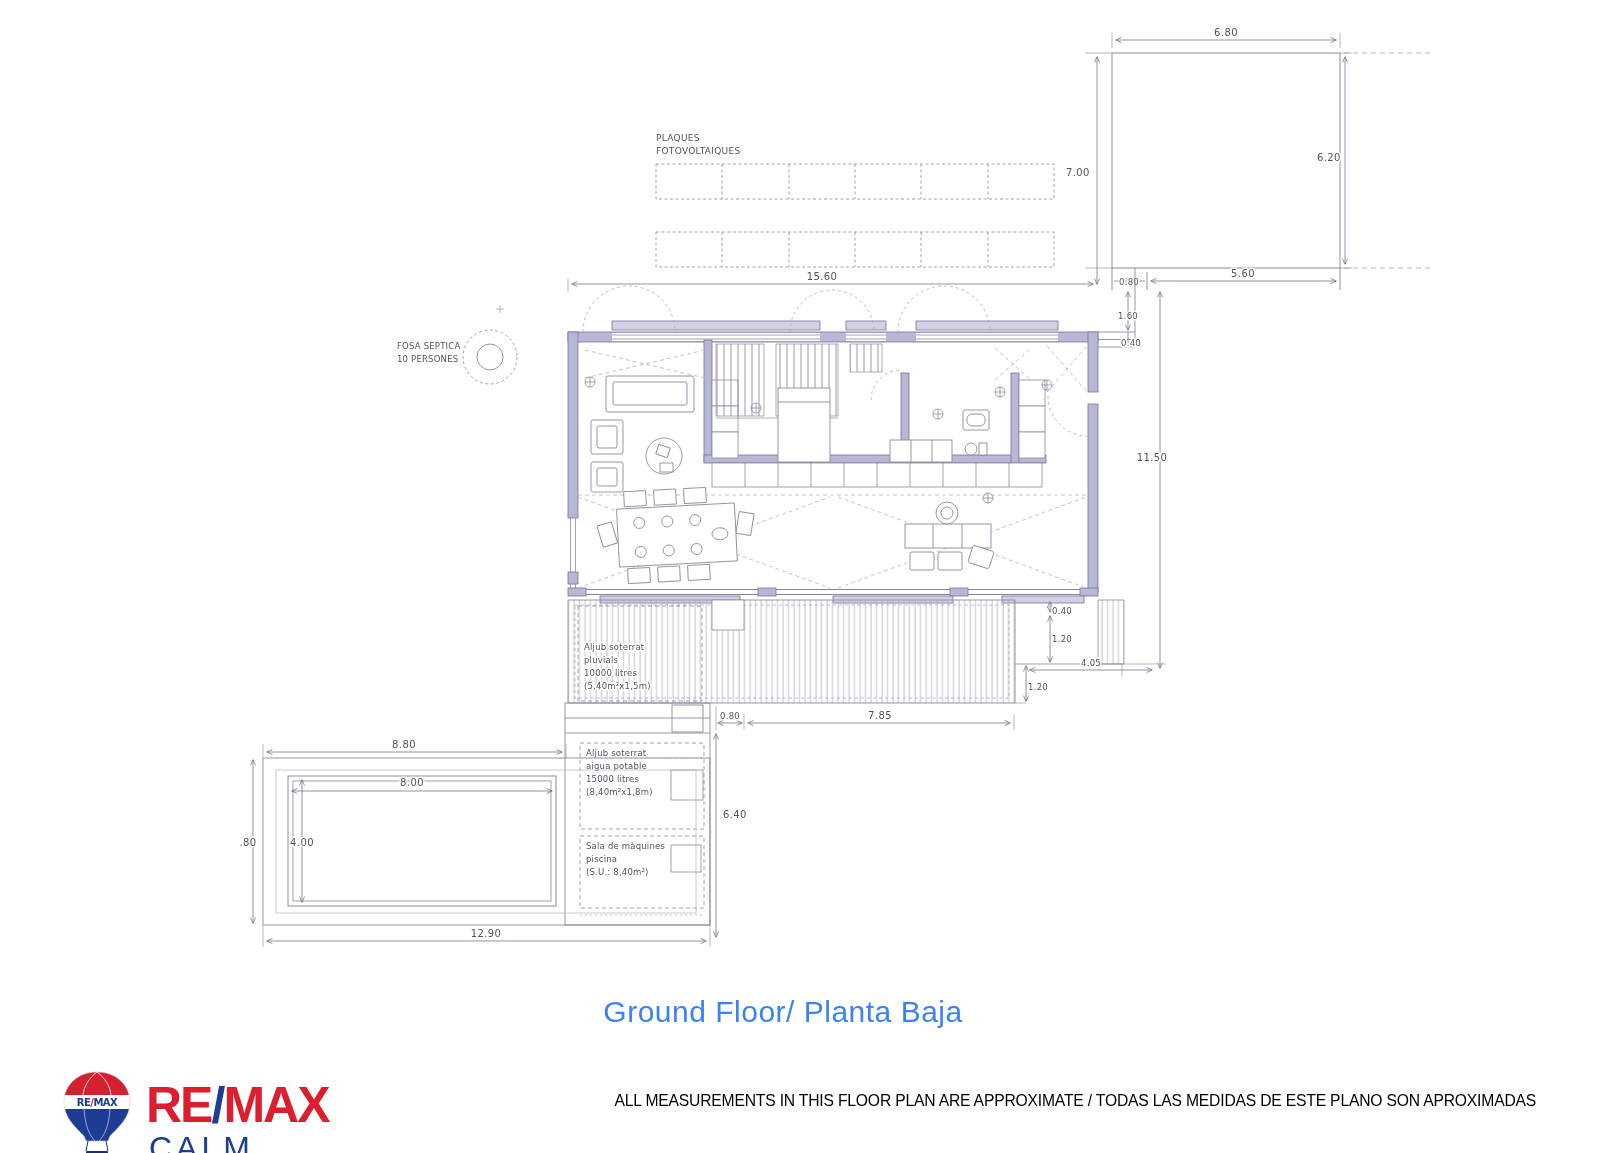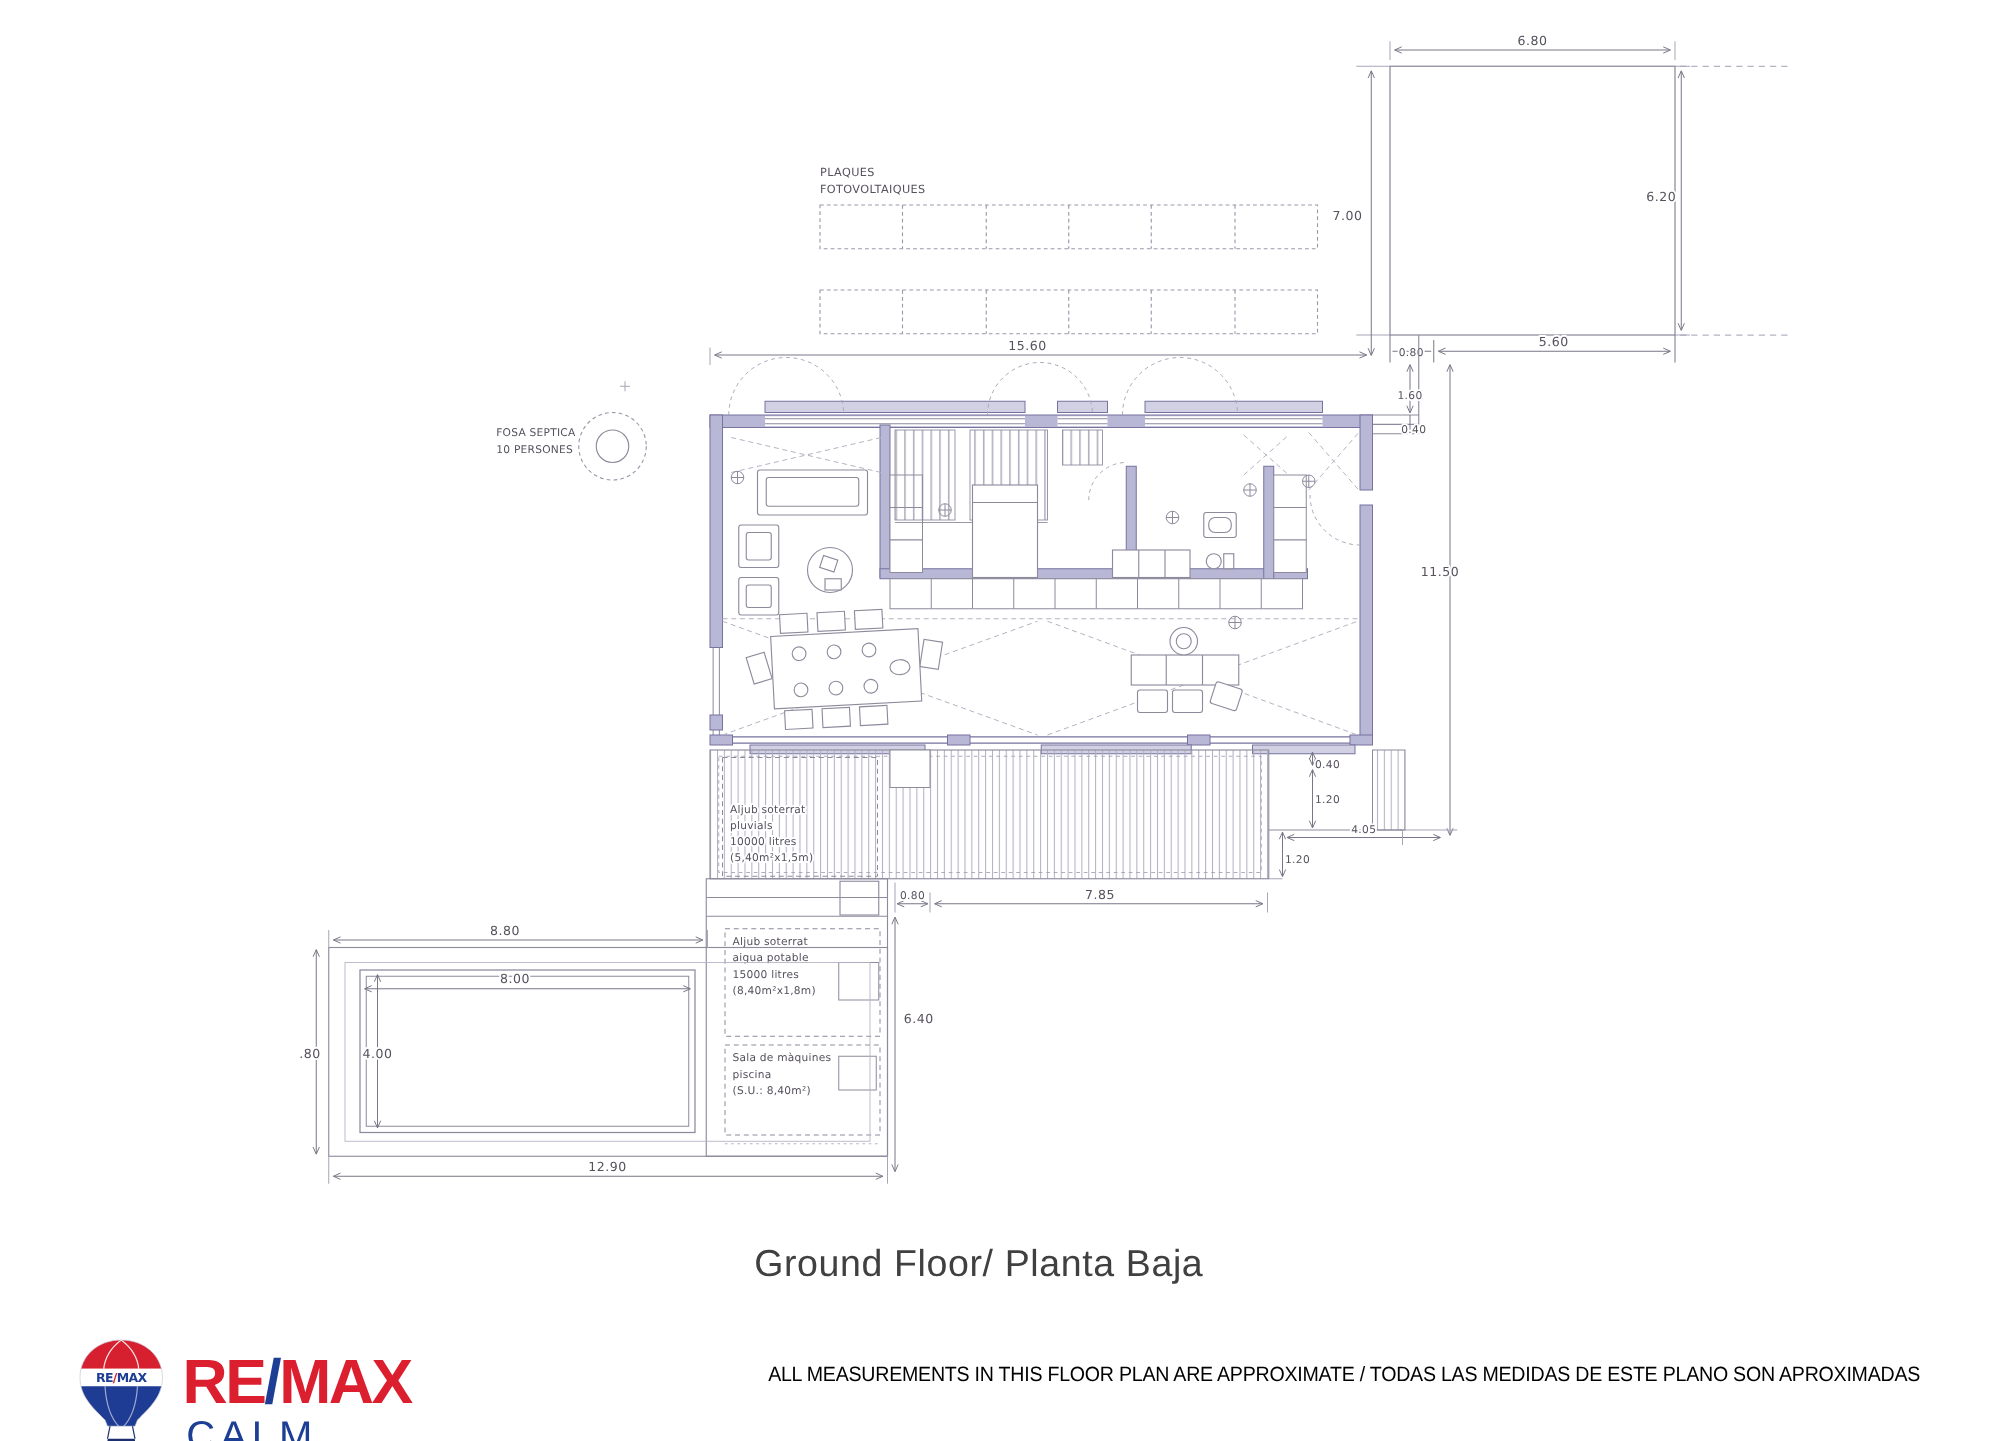--- a/index.html
+++ b/index.html
@@ -6,21 +6,21 @@
   body{width:1600px;height:1153px;position:relative;overflow:hidden;
        font-family:"Liberation Sans","DejaVu Sans",sans-serif;}
   svg text{font-family:"DejaVu Sans",sans-serif;fill:#56515d;
            paint-order:stroke;stroke:#ffffff;stroke-width:3px;stroke-linejoin:round;}
   .dim{font-size:10px;letter-spacing:.4px;}
   .dims{font-size:8.5px;letter-spacing:.3px;}
   .ann{font-size:9px;letter-spacing:.3px;}
   .anns{font-size:8.5px;letter-spacing:.2px;}
 
   #title{position:absolute;left:483px;top:995px;width:600px;text-align:center;
-         font-size:30px;font-weight:300;color:#404040;letter-spacing:.5px;}
+         font-size:30px;font-weight:300;color:#3b82f6;letter-spacing:.5px;}
   #disclaimer{position:absolute;right:64px;top:1091px;font-size:16.5px;color:#000;
          transform:scaleX(.95);transform-origin:100% 50%;white-space:nowrap;letter-spacing:-.2px;}
 
   #logo{position:absolute;left:58px;top:1068px;width:320px;height:110px;}
   #balloon{position:absolute;left:0;top:2px;}
   #wordmark{position:absolute;left:88px;top:14px;line-height:.95;}
   #brand{font-size:50px;font-weight:700;letter-spacing:-2px;white-space:nowrap;}
   #brand .red{color:#DC1F2E;}
   #brand .blue{color:#1C3E94;}
   #office{font-size:32px;font-weight:400;color:#1C3E94;letter-spacing:4px;margin-top:3px;margin-left:3px;}

